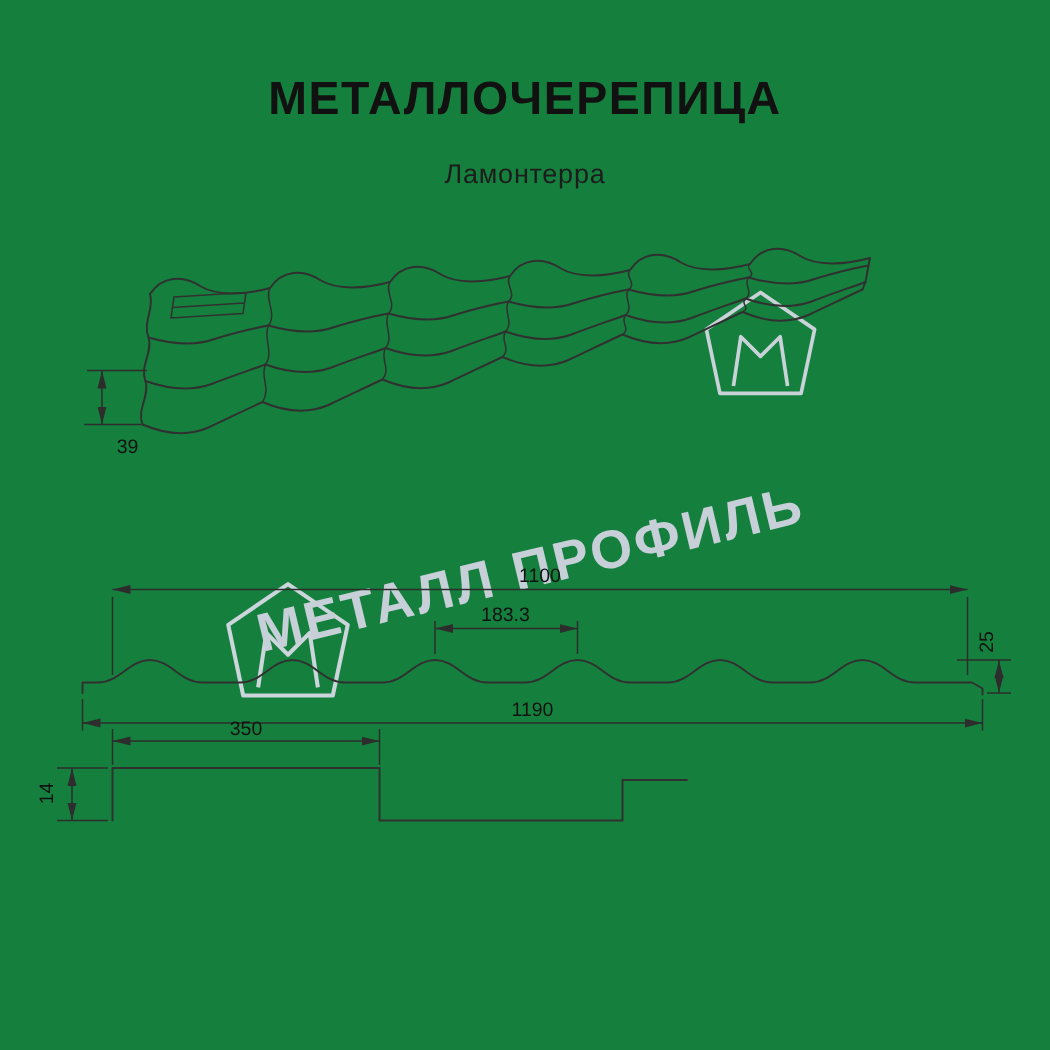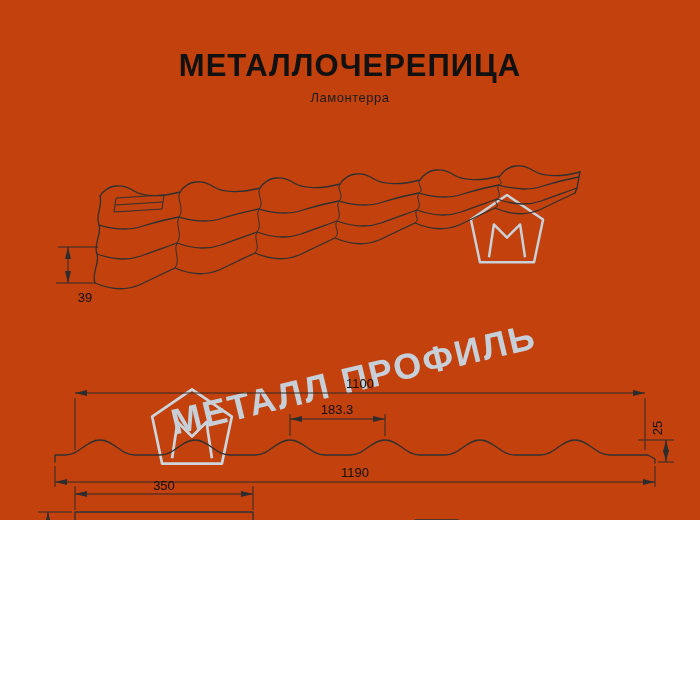--- a/index.html
+++ b/index.html
@@ -1,25 +1,25 @@
 <!DOCTYPE html>
 <html><head>
 <meta charset="utf-8">
 <style>
   html,body{margin:0;padding:0;background:#fff;}
   .sheet{
-    position:relative;width:700px;height:520px;background:#c2410c;
+    position:relative;width:700px;height:700px;background:#15803d;
     font-family:"Liberation Sans",sans-serif;overflow:hidden;
   }
   .hdr{position:absolute;left:0;top:48px;width:700px;text-align:center;}
   .hdr h1{
     margin:0;font-size:31px;font-weight:bold;color:#111;letter-spacing:1px;
     font-family:"Liberation Sans",sans-serif;
   }
-  .hdr .sub{margin-top:6px;font-size:13px;color:#1c1c1c;letter-spacing:0.5px;}
+  .hdr .sub{margin-top:22px;font-size:18px;color:#1c1c1c;letter-spacing:0.5px;}
   .wm{position:absolute;left:0;top:0;width:700px;height:700px;pointer-events:none;}
   .wm-text{
     position:absolute;left:172px;top:402px;transform:rotate(-13.5deg);
     transform-origin:0 50%;font-size:36px;font-weight:bold;letter-spacing:2px;
     color:#c7d0d8;white-space:nowrap;
   }
   .wm svg{position:absolute;}
   svg{position:absolute;overflow:visible;}
   .draw{stroke:#303030;stroke-width:1.3;fill:none;stroke-linecap:round;stroke-linejoin:round;}
   .thin{stroke:#303030;stroke-width:1;fill:none;}

